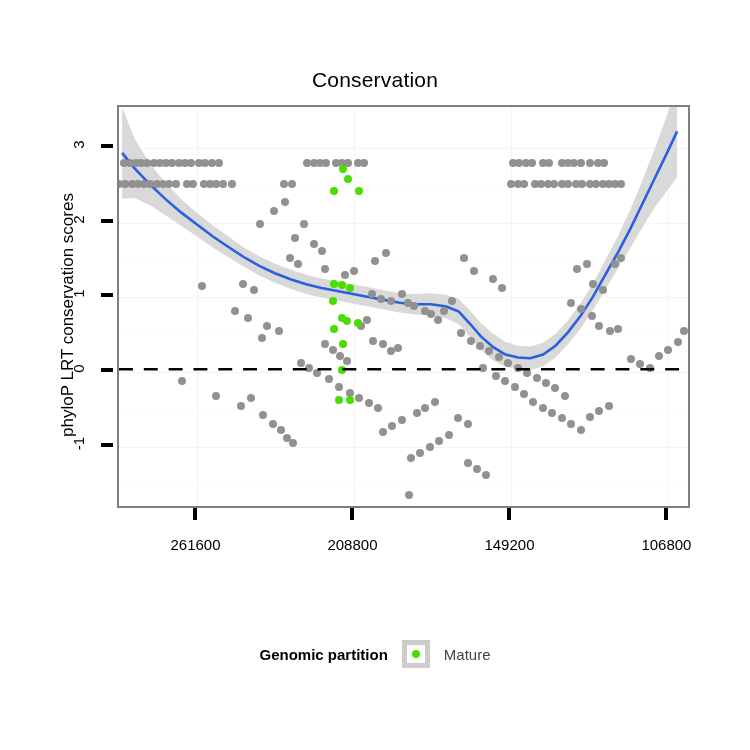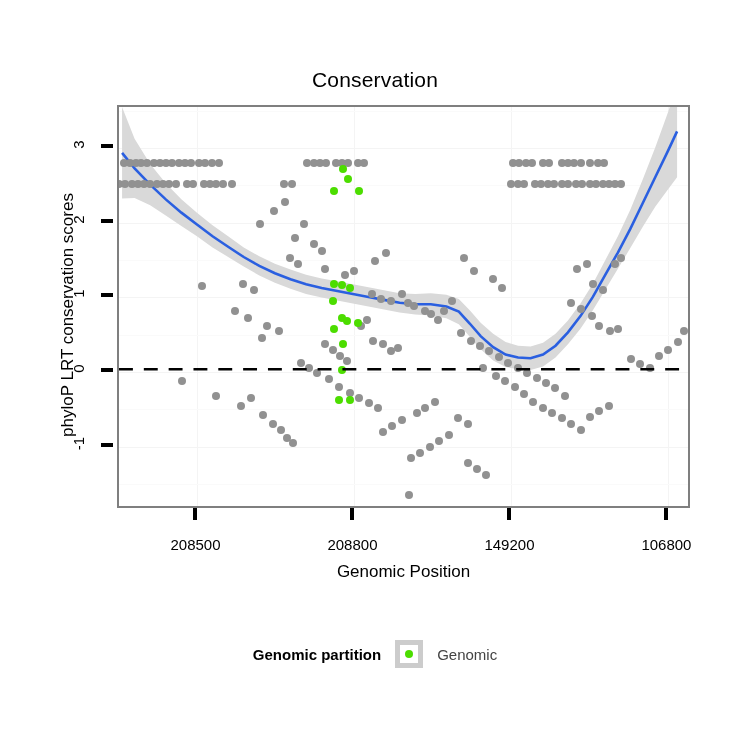--- a/index.html
+++ b/index.html
@@ -184,21 +184,21 @@
       <div class="ytick-label" style="top: 359.935px;">0</div>
       <div class="ytick-mark" style="top: 293.306px;"></div>
       <div class="ytick-label" style="top: 285.306px;">1</div>
       <div class="ytick-mark" style="top: 218.676px;"></div>
       <div class="ytick-label" style="top: 210.676px;">2</div>
       <div class="ytick-mark" style="top: 144.046px;"></div>
       <div class="ytick-label" style="top: 136.046px;">3</div>
     </div>
   <div id="x-ticks">
       <div class="xtick-mark" style="left: 193.493px;"></div>
-      <div class="xtick-label" style="left: 155.493px;">208500</div>
+      <div class="xtick-label" style="left: 155.493px;">261600</div>
       <div class="xtick-mark" style="left: 350.479px;"></div>
       <div class="xtick-label" style="left: 312.479px;">208800</div>
       <div class="xtick-mark" style="left: 507.466px;"></div>
       <div class="xtick-label" style="left: 469.466px;">149200</div>
       <div class="xtick-mark" style="left: 664.452px;"></div>
       <div class="xtick-label" style="left: 626.452px;">106800</div>
     </div>
 
   <div class="panel" id="plot-panel">
     <div id="grid">
@@ -439,25 +439,24 @@
         <div class="pt pt-green" style="left: 224.49px; top: 236.576px;"></div>
         <div class="pt pt-green" style="left: 222.921px; top: 263.443px;"></div>
         <div class="pt pt-green" style="left: 219.781px; top: 293.294px;"></div>
         <div class="pt pt-green" style="left: 230.77px; top: 293.294px;"></div>
       </div>
     <svg class="overlay" id="svg-zero" viewBox="0 0 573 403" preserveAspectRatio="none">
         <line x1="0" x2="573" y1="264.9351851851852" y2="264.9351851851852" stroke="#000000" stroke-width="2.4" stroke-dasharray="14,11"></line>
       </svg>
   </div>
 
-  <div class="x-axis-title">Genomic Position</div>
 
   <div class="legend">
     <span class="legend-title">Genomic partition</span>
     <span class="legend-key">
       <span class="legend-key-inner">
         <span class="legend-dot"></span>
       </span>
     </span>
-    <span class="legend-label">Genomic</span>
+    <span class="legend-label">Mature</span>
   </div>
 
 </div>
 
 </body></html>

